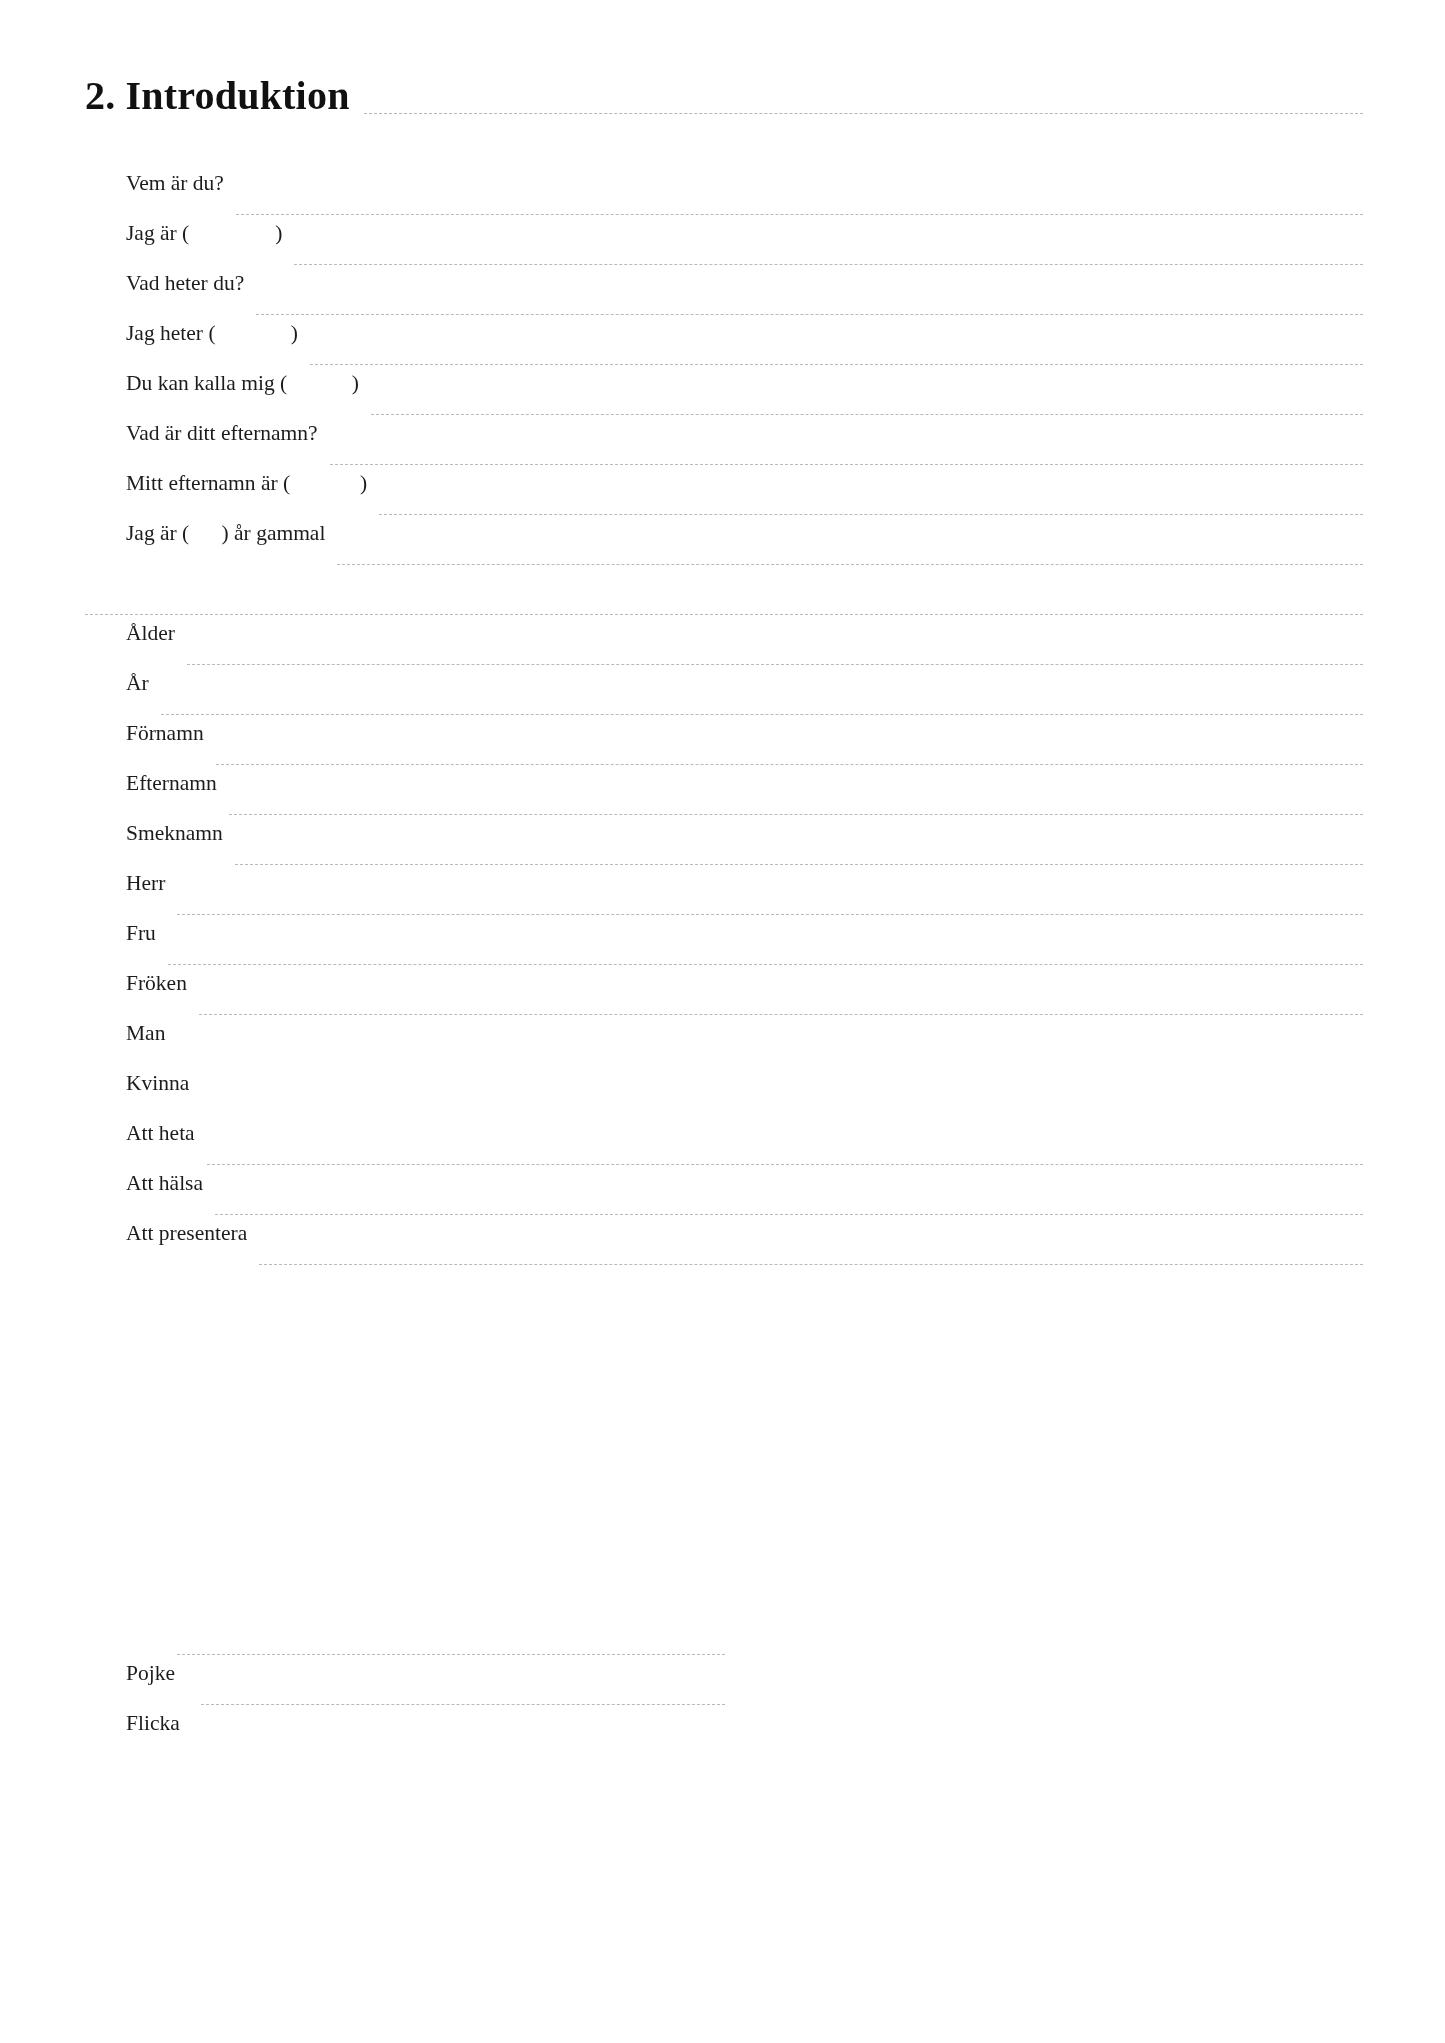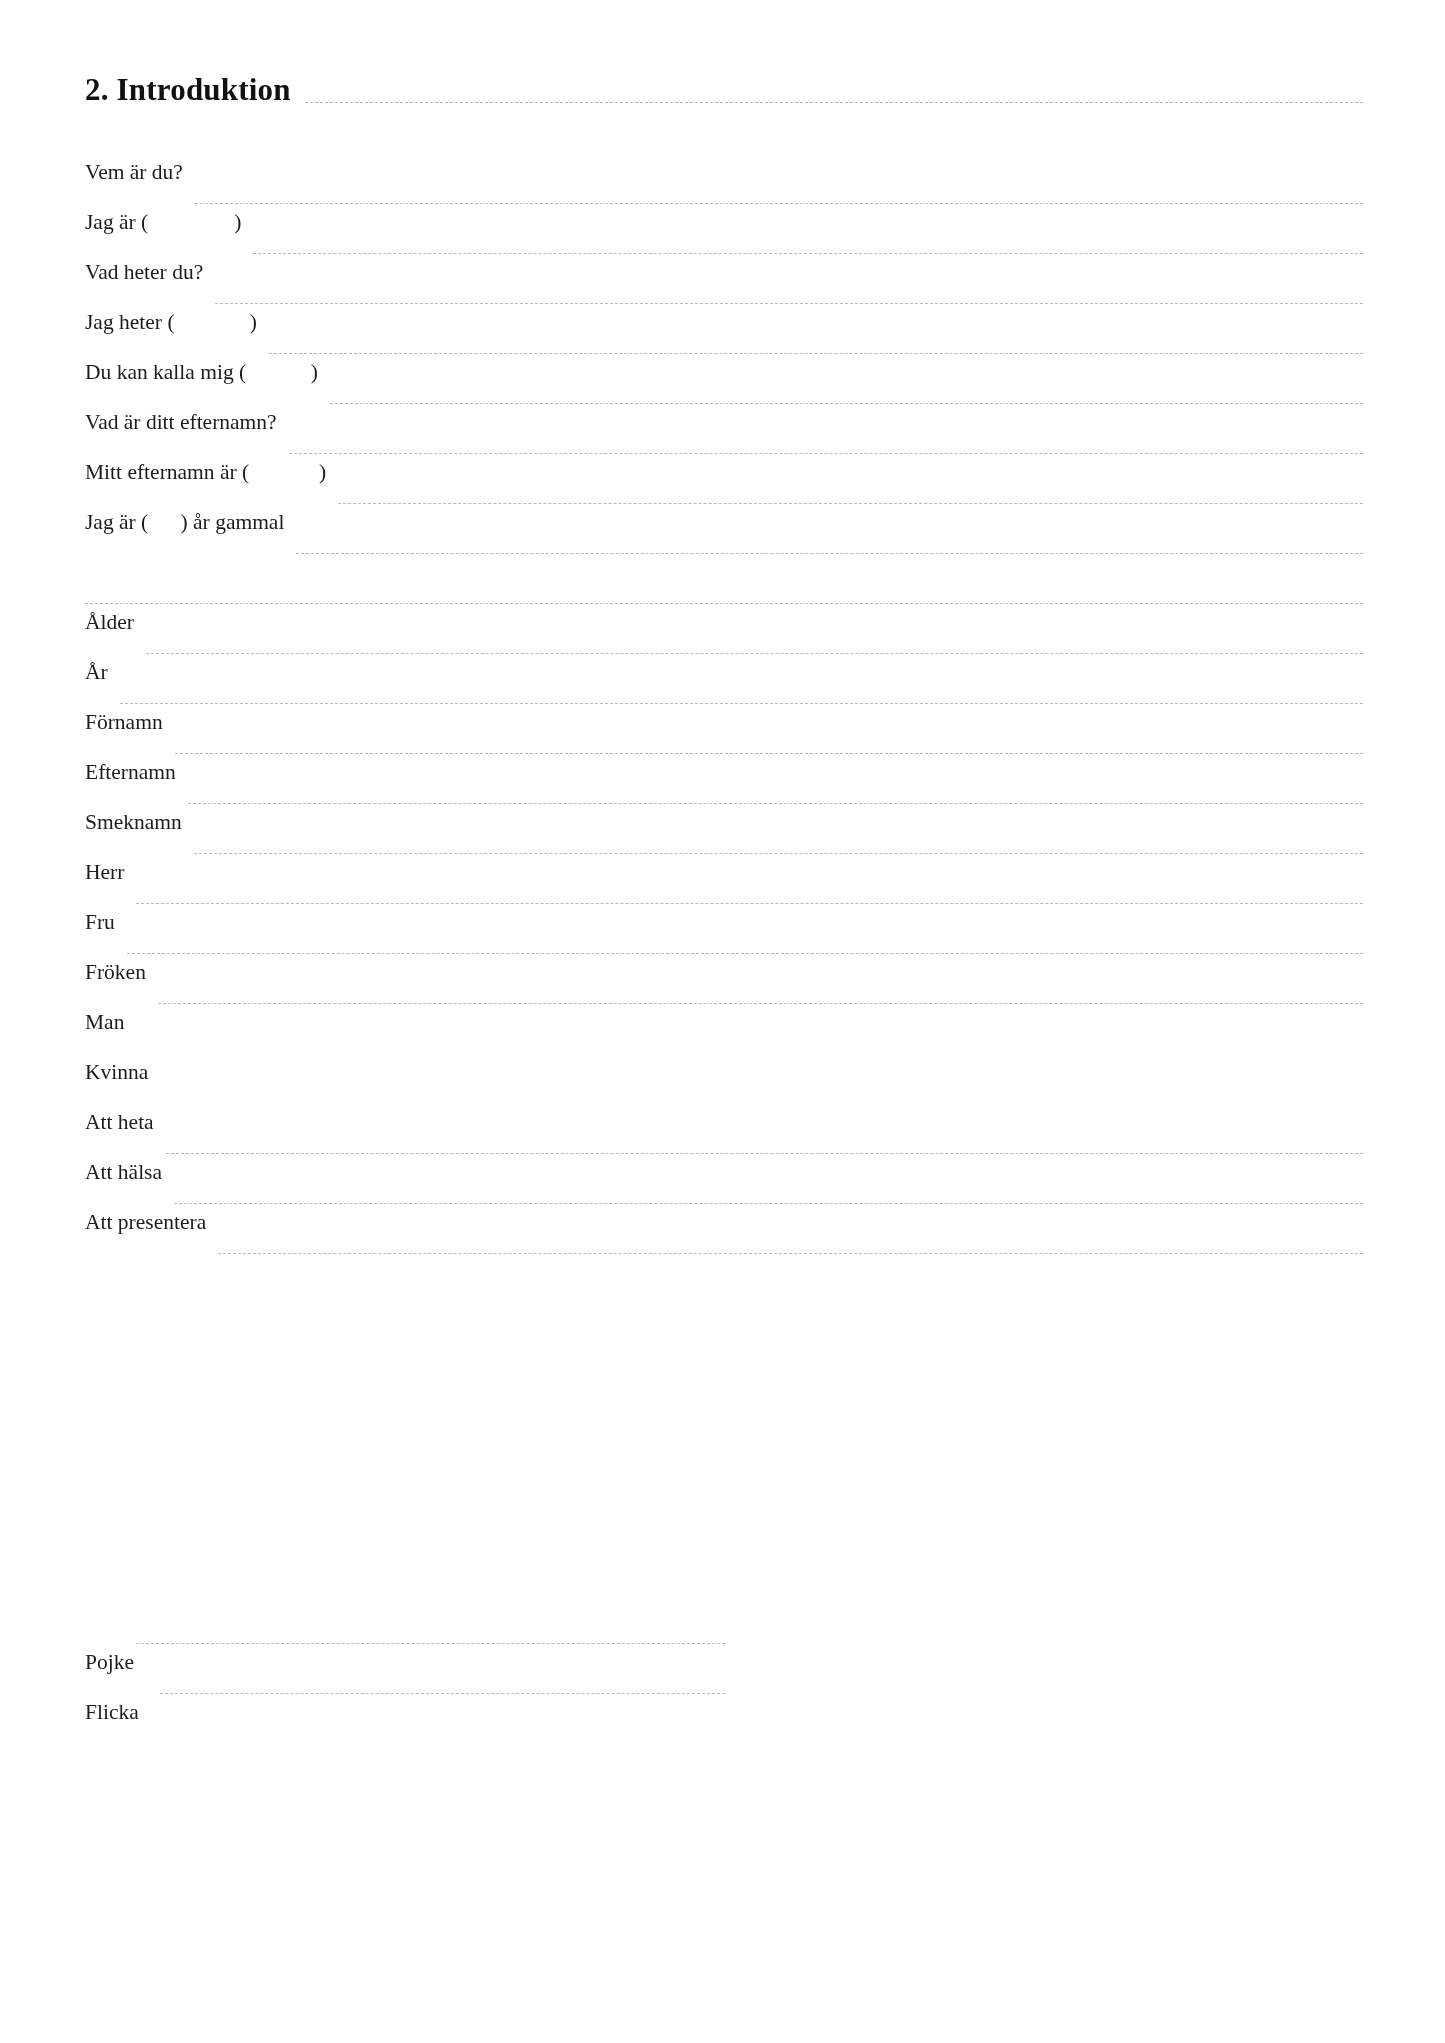--- a/index.html
+++ b/index.html
@@ -30,21 +30,21 @@
     width: 1278px;
   }
 
   
   .title-row {
     display: flex;
     align-items: baseline;
     margin-bottom: 52px;
   }
   .title-text {
-    font-size: 31px;
+    font-size: 40px;
     font-weight: bold;
     letter-spacing: 0.2px;
     white-space: nowrap;
     color: #111;
   }
   .dotfill {
     flex: 1 1 auto;
     align-self: flex-end;
     height: 1px;
     margin-left: 14px;
@@ -56,20 +56,21 @@
   .row {
     display: flex;
     align-items: baseline;
     height: 50px;
   }
   .row .label {
     font-size: 21.5px;
     white-space: pre;
     color: #1c1c1c;
     line-height: 1.2;
+    margin-left: 41px;
   }
   .row .fill {
     flex: 1 1 auto;
     align-self: flex-end;
     height: 1px;
     margin-left: 12px;
     margin-bottom: 6px;
     border-bottom: 1px dashed #b9b9b9;
   }
 

